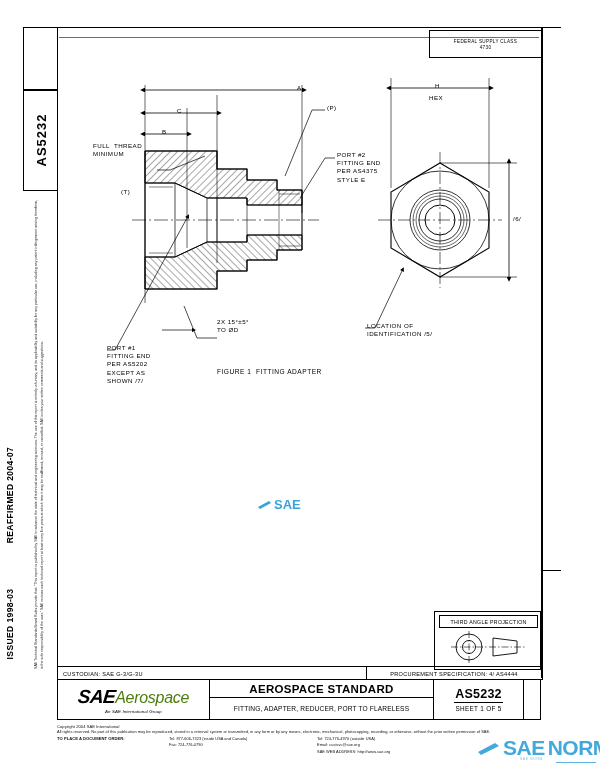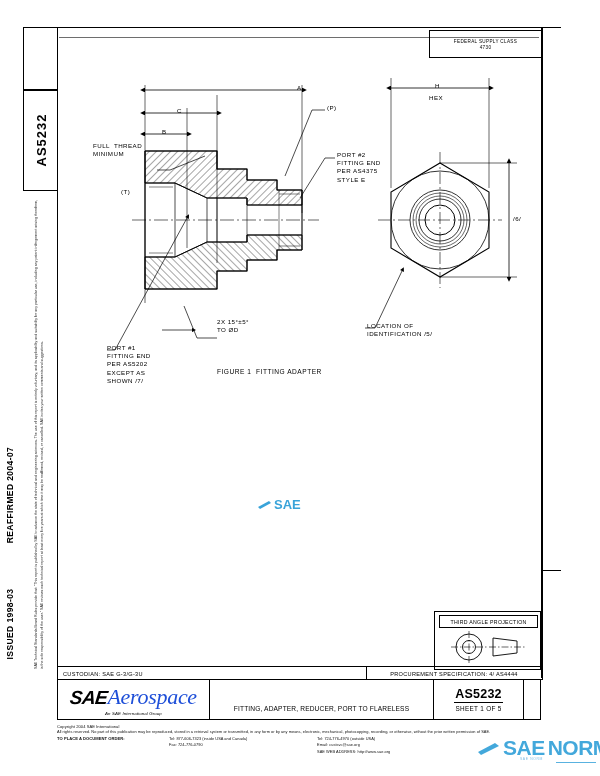--- a/index.html
+++ b/index.html
@@ -69,21 +69,21 @@
           display:flex;align-items:center;justify-content:center;
           font-size:5.6px;letter-spacing:.3px;}
 
   
   .tblock{position:absolute;left:57px;top:679px;width:484px;height:41px;border:1.3px solid #000;box-sizing:border-box;}
   .tb-logo{position:absolute;left:0;top:0;width:152px;height:39px;border-right:1.3px solid #000;box-sizing:border-box;
            display:flex;flex-direction:column;align-items:center;justify-content:center;}
   .sae-wordmark{display:flex;align-items:baseline;}
   .sae-bold{font-size:19px;font-weight:bold;font-family:"Liberation Sans",sans-serif;
             letter-spacing:-.6px;color:#000;font-style:italic;transform:skewX(-6deg);}
-  .sae-aero{font-size:22px;font-family:Liberation Serif, serif;font-style:italic;color:#1d4ed8;letter-spacing:-.3px;}
+  .sae-aero{font-size:16px;font-family:Liberation Sans, sans-serif;font-style:italic;color:#4d7c0f;letter-spacing:-.3px;}
   .sae-sub{font-size:4.4px;font-style:italic;color:#000;margin-top:1px;letter-spacing:.1px;}
 
   .tb-mid{position:absolute;left:152px;top:0;width:224px;height:39px;border-right:1.3px solid #000;box-sizing:border-box;}
   .tb-mid-top{position:absolute;left:0;top:0;width:100%;height:18px;border-bottom:1.2px solid #000;box-sizing:border-box;
               display:flex;align-items:center;justify-content:center;
               font-size:11.5px;font-weight:bold;letter-spacing:.3px;}
   .tb-mid-bot{position:absolute;left:0;top:18px;width:100%;height:21px;
               display:flex;align-items:center;justify-content:center;
               font-size:6.6px;letter-spacing:.15px;text-align:center;}
 
@@ -292,20 +292,21 @@
 
   <div class="tblock">
     <div class="tb-logo">
       <div class="sae-wordmark">
         <span class="sae-bold">SAE</span>
         <span class="sae-aero">Aerospace</span>
       </div>
       <div class="sae-sub">An SAE International Group</div>
     </div>
     <div class="tb-mid">
+      <div class="tb-mid-top">AEROSPACE STANDARD</div>
       <div class="tb-mid-bot">FITTING, ADAPTER, REDUCER, PORT TO FLARELESS</div>
     </div>
     <div class="tb-num">
       <div class="n">AS5232</div>
       <div class="s">SHEET 1 OF 5</div>
     </div>
     <div class="tb-rev"></div>
   </div>
 
   <div class="foot">

